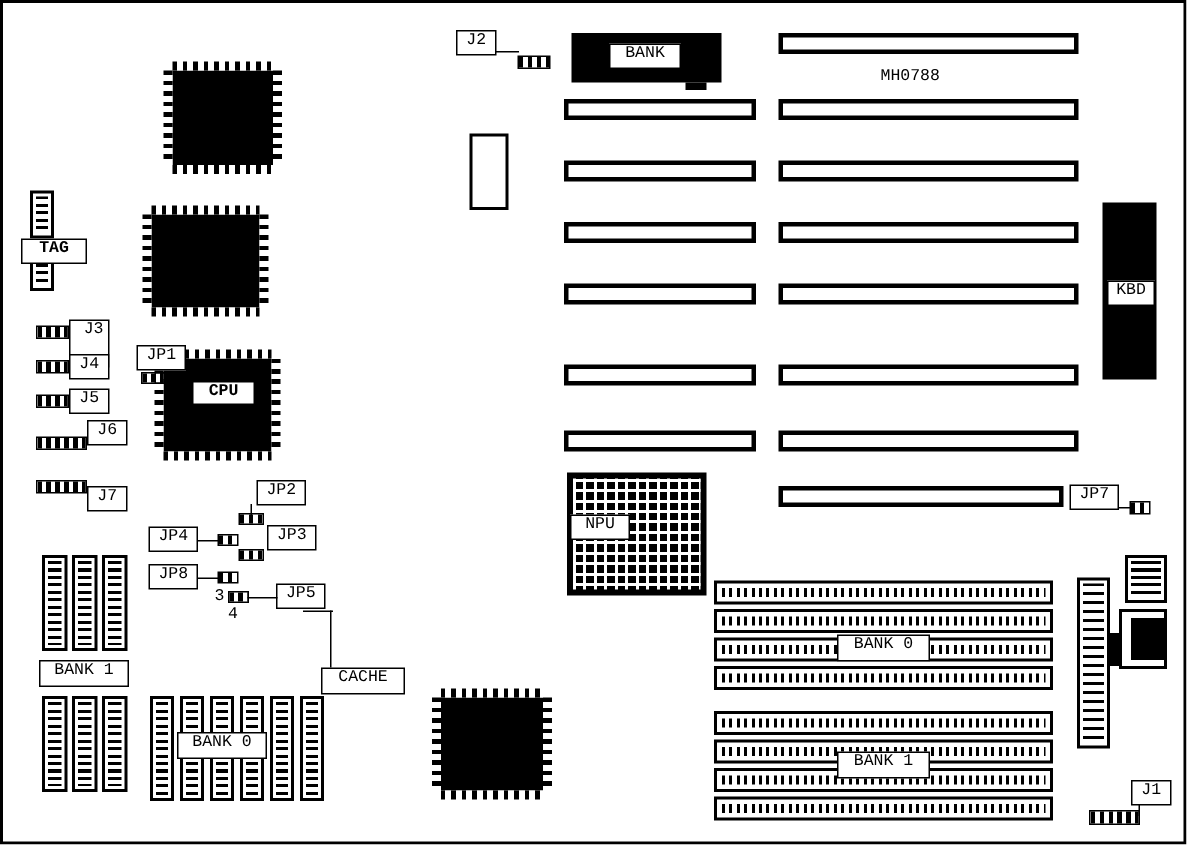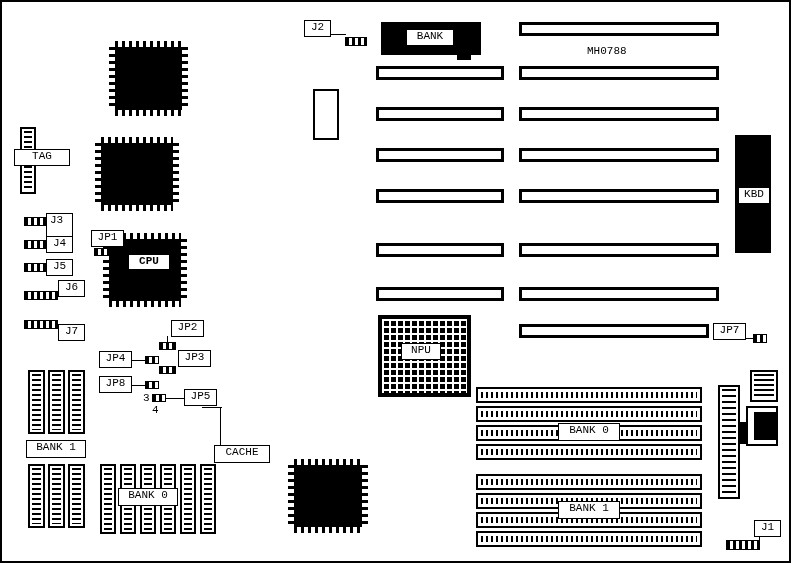--- a/index.html
+++ b/index.html
@@ -153,21 +153,21 @@
     <div class="chip-body" style="left:292px;top:463px;width:68px;height:62px;"></div>
     <div class="chip-pins-t" style="left:292px;top:457px;width:68px;"></div>
     <div class="chip-pins-b" style="left:292px;top:525px;width:68px;"></div>
     <div class="chip-pins-l" style="left:286px;top:463px;height:62px;"></div>
     <div class="chip-pins-r" style="left:360px;top:463px;height:62px;"></div>
   </div>
 
   <div class="pga" style="left:376px;top:313px;width:93px;height:82px;">
     <div class="pga-grid"></div>
   </div>
-  <div class="label" style="left:399px;top:341px;width:40px;height:17px;text-align:center;">NPU</div>
+  <div class="label" style="left:378px;top:341px;width:40px;height:17px;text-align:center;">NPU</div>
 
   <div class="blk" style="left:379px;top:20px;width:100px;height:33px;"></div>
   <div class="label" style="left:404px;top:27px;width:48px;height:17px;text-align:center;">BANK</div>
   <div class="blk" style="left:455px;top:53px;width:14px;height:5px;"></div>
 
   <div class="plaintext" style="left:585px;top:43px;">MH0788</div>
 
   <div class="outline" style="left:311px;top:87px;width:26px;height:51px;"></div>
 
   <div class="label" style="left:302px;top:18px;width:27px;height:17px;text-align:center;">J2</div>
@@ -212,24 +212,24 @@
   <div class="label" style="left:752px;top:518px;width:27px;height:17px;text-align:center;">J1</div>
   <div class="lead-v" style="left:757px;top:534px;height:8px;"></div>
   <div class="jumper" style="left:724px;top:538px;width:34px;height:10px;"></div>
 
   <div class="dip" style="left:18px;top:125px;width:16px;height:32px;">
       <div class="dip-inner"></div>
     </div>
   <div class="dip" style="left:18px;top:160px;width:16px;height:32px;">
       <div class="dip-inner"></div>
     </div>
-  <div class="label" style="left:12px;top:147px;width:56px;height:17px;text-align:center;">TAG</div>
+  <div class="label" style="left:12px;top:157px;width:44px;height:17px;text-align:center;font-weight:bold;">TAG</div>
 
   <div class="jumper" style="left:22px;top:215px;width:22px;height:9px;"></div>
-  <div class="label" style="left:44px;top:211px;width:27px;height:32px;text-align:left;">J3</div>
+  <div class="label" style="left:44px;top:211px;width:27px;height:32px;text-align:right;">J3</div>
 
   <div class="jumper" style="left:22px;top:238px;width:22px;height:9px;"></div>
   <div class="label" style="left:44px;top:234px;width:27px;height:17px;text-align:center;">J4</div>
 
   <div class="jumper" style="left:22px;top:261px;width:22px;height:9px;"></div>
   <div class="label" style="left:44px;top:257px;width:27px;height:17px;text-align:center;">J5</div>
 
   <div class="jumper" style="left:22px;top:289px;width:34px;height:9px;"></div>
   <div class="label" style="left:56px;top:278px;width:27px;height:17px;text-align:center;">J6</div>
 

